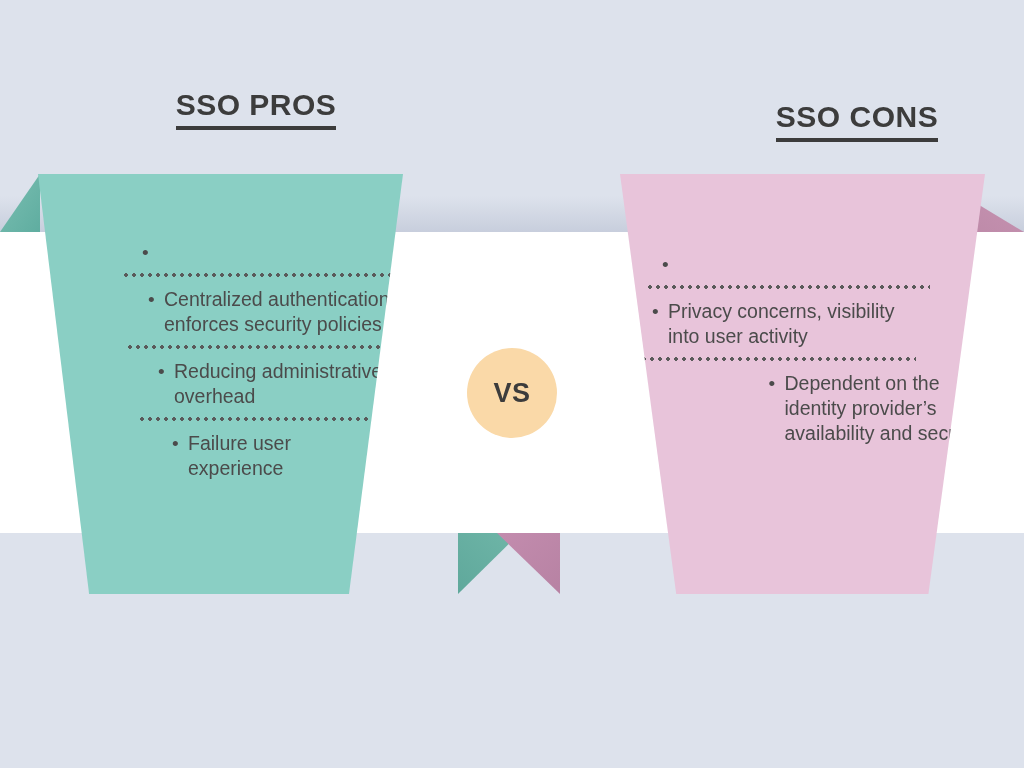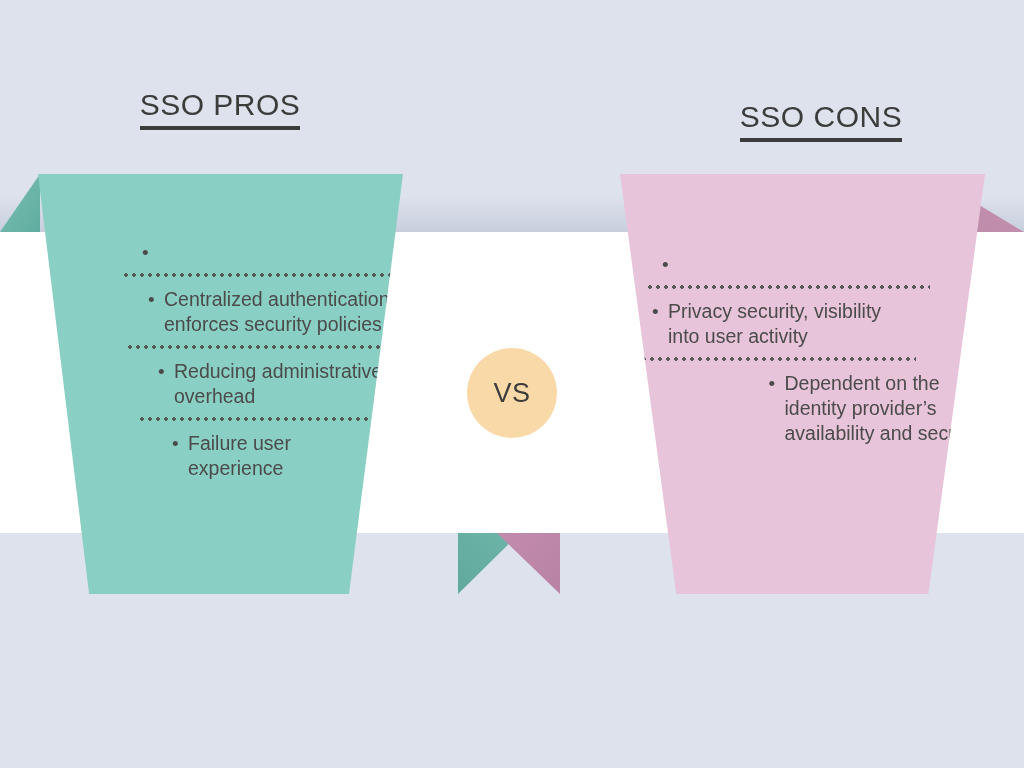--- a/index.html
+++ b/index.html
@@ -38,25 +38,26 @@
     width: 1024px;
     height: 36px;
     background: linear-gradient(to bottom, rgba(150,160,185,0.00), rgba(150,160,185,0.30));
   }
 
   
   .heading {
     position: absolute;
     top: 88px;
     font-size: 30px;
-    font-weight: normal;
+    font-weight: bold;
     letter-spacing: 0.5px;
     color: #3c3c3c;
     text-align: center;
     white-space: nowrap;
+    padding-left: 36px;
   }
   .heading .htext {
     display: inline-block;
     border-bottom: 4px solid #3c3c3c;
     padding-bottom: 4px;
   }
   #heading-left  { left: 0px;   width: 440px; }
   #heading-right { left: 601px; width: 440px; margin-top: 12px; }
 
   
@@ -182,21 +183,21 @@
     width: 90px;
     height: 90px;
     border-radius: 50%;
     background: #fad9a8;
     display: flex;
     align-items: center;
     justify-content: center;
   }
   #vs-badge .vs-label {
     font-size: 27px;
-    font-weight: normal;
+    font-weight: bold;
     color: #3c3c3c;
     letter-spacing: 0.5px;
   }
 </style>
 </head>
 <body>
 
 <div id="stage">
 
   <div class="band-shadow"></div>
@@ -248,21 +249,21 @@
   <div class="panel" id="panel-right">
     <div class="panel-inner" id="inner-right">
 
       <div class="bullet-row item-0">
         <span class="bullet-dot">•</span>
       </div>
       <div class="divider div-0"></div>
 
       <div class="bullet-row item-1">
         <span class="bullet-dot">•</span>
-        <span class="bullet-text">Privacy security, visibility
+        <span class="bullet-text">Privacy concerns, visibility
 into user activity</span>
       </div>
       <div class="divider div-1"></div>
 
       <div class="bullet-row item-2">
         <span class="bullet-dot">•</span>
         <span class="bullet-text">Dependent on the
 identity provider’s
 availability and security</span>
       </div>

